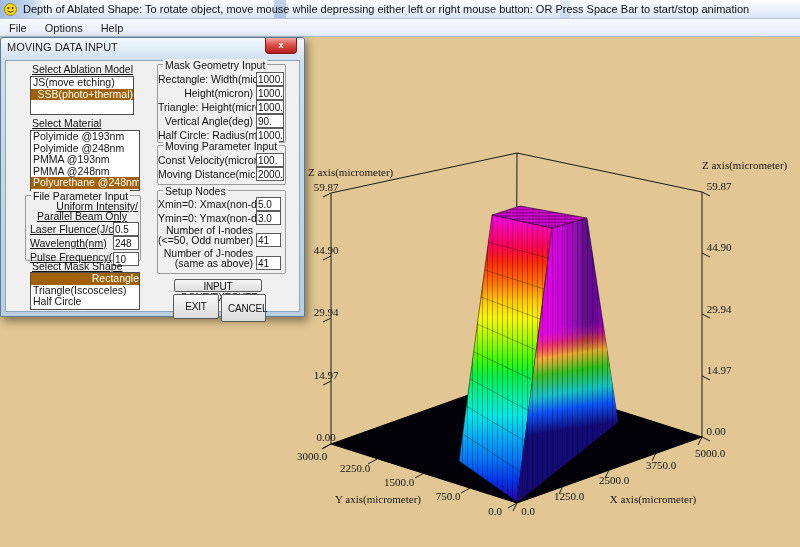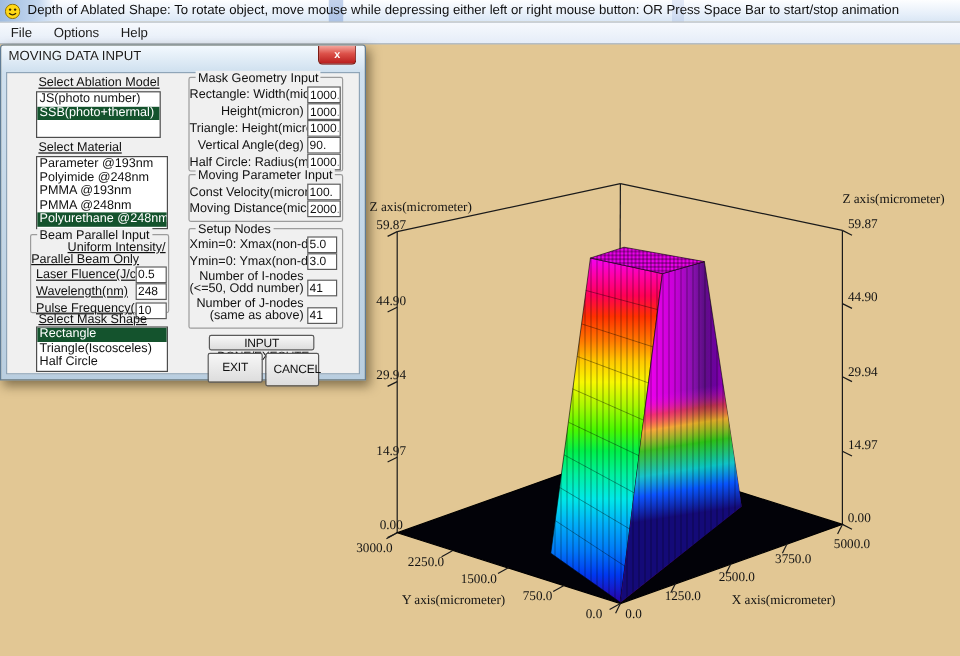--- a/index.html
+++ b/index.html
@@ -30,21 +30,21 @@
     text-shadow:0 0 2px #fff;}
   .dlg-close{position:absolute;right:7px;top:0;width:30px;height:15px;
     background:linear-gradient(#F5A79E,#DC5149 45%,#B91D1D);
     border:1px solid #7E1A12;border-top:none;border-radius:0 0 4px 4px;
     color:#fff;font-size:9px;font-weight:bold;text-align:center;line-height:14px;}
   .dlg-body{position:absolute;left:4px;top:22px;right:4px;bottom:4px;
     background:#F0F0F0;border:1px solid #8FA5B8;}
   .lbl{position:absolute;font-size:10.5px;color:#111;white-space:nowrap;text-decoration:underline;}
   .listbox{position:absolute;background:#fff;border:1px solid #4d4d4d;overflow:hidden;}
   .li{font-size:10.5px;line-height:11.5px;padding-left:2px;color:#111;white-space:nowrap;}
-  .li.sel{background:#14532d;color:#fff;}
+  .li.sel{background:#a16207;color:#fff;text-align:right;}
   .grp{position:absolute;border:1px solid #9c9c9c;border-radius:2px;}
   .grp-legend{position:absolute;top:-6px;left:5px;background:#F0F0F0;
     padding:0 2px;font-size:10.5px;color:#111;white-space:nowrap;}
   .fld{position:absolute;height:12px;border:1px solid #5c5c5c;background:#fff;
     font-size:10px;font-family:"Liberation Sans",sans-serif;padding:0 1px;color:#111;}
   .r-lbl{position:absolute;font-size:10.5px;color:#111;text-align:right;white-space:nowrap;}
   .btn{position:absolute;background:linear-gradient(#F7F7F7,#DDDDDD);
     border:1px solid #5a5a5a;border-radius:2px;font-size:10px;color:#111;
     text-align:center;letter-spacing:-.2px;font-family:"Liberation Sans",sans-serif;}
 
@@ -209,38 +209,38 @@
     <span class="menu-item">Help</span>
   </div>
 
   <div class="dialog">
     <div class="dlg-title">MOVING DATA INPUT</div>
     <div class="dlg-close">x</div>
     <div class="dlg-body">
 
       <div class="lbl" style="left:26px;top:2px">Select Ablation Model</div>
       <div class="listbox" style="left:24px;top:15px;width:102px;height:37px">
-        <div class="li">JS(photo number)</div>
+        <div class="li">JS(move etching)</div>
         <div class="li sel">SSB(photo+thermal)</div>
         <div class="li"></div>
       </div>
 
       <div class="lbl" style="left:26px;top:56px">Select Material</div>
       <div class="listbox" style="left:24px;top:69px;width:108px;height:59px">
-        <div class="li">Parameter @193nm</div>
+        <div class="li">Polyimide @193nm</div>
         <div class="li">Polyimide @248nm</div>
         <div class="li">PMMA @193nm</div>
         <div class="li">PMMA @248nm</div>
         <div class="li sel">Polyurethane @248nm</div>
       </div>
 
       <div class="grp" style="left:19px;top:134px;width:114px;height:64px">
-        <span class="grp-legend">Beam Parallel Input</span>
+        <span class="grp-legend">File Parameter Input</span>
         <div class="lbl" style="left:0;top:4px;width:112px;text-align:right">Uniform Intensity/</div>
-        <div class="lbl" style="left:0;top:14px;width:112px;">Parallel Beam Only</div>
+        <div class="lbl" style="left:0;top:14px;width:112px;text-align:center">Parallel Beam Only</div>
         <div class="lbl" style="left:4px;top:27px">Laser Fluence(J/cm^2)</div>
         <input class="fld" style="left: 87px; top: 26px; width: 22px;" value="0.5">
         <div class="lbl" style="left:4px;top:41px">Wavelength(nm)</div>
         <input class="fld" style="left: 87px; top: 40px; width: 22px;" value="248">
         <div class="lbl" style="left:4px;top:55px">Pulse Frequency(Hz)</div>
         <input class="fld" style="left: 87px; top: 56px; width: 22px;" value="10">
       </div>
 
       <div class="lbl" style="left:26px;top:199px">Select Mask Shape</div>
       <div class="listbox" style="left:24px;top:211px;width:108px;height:36px">

